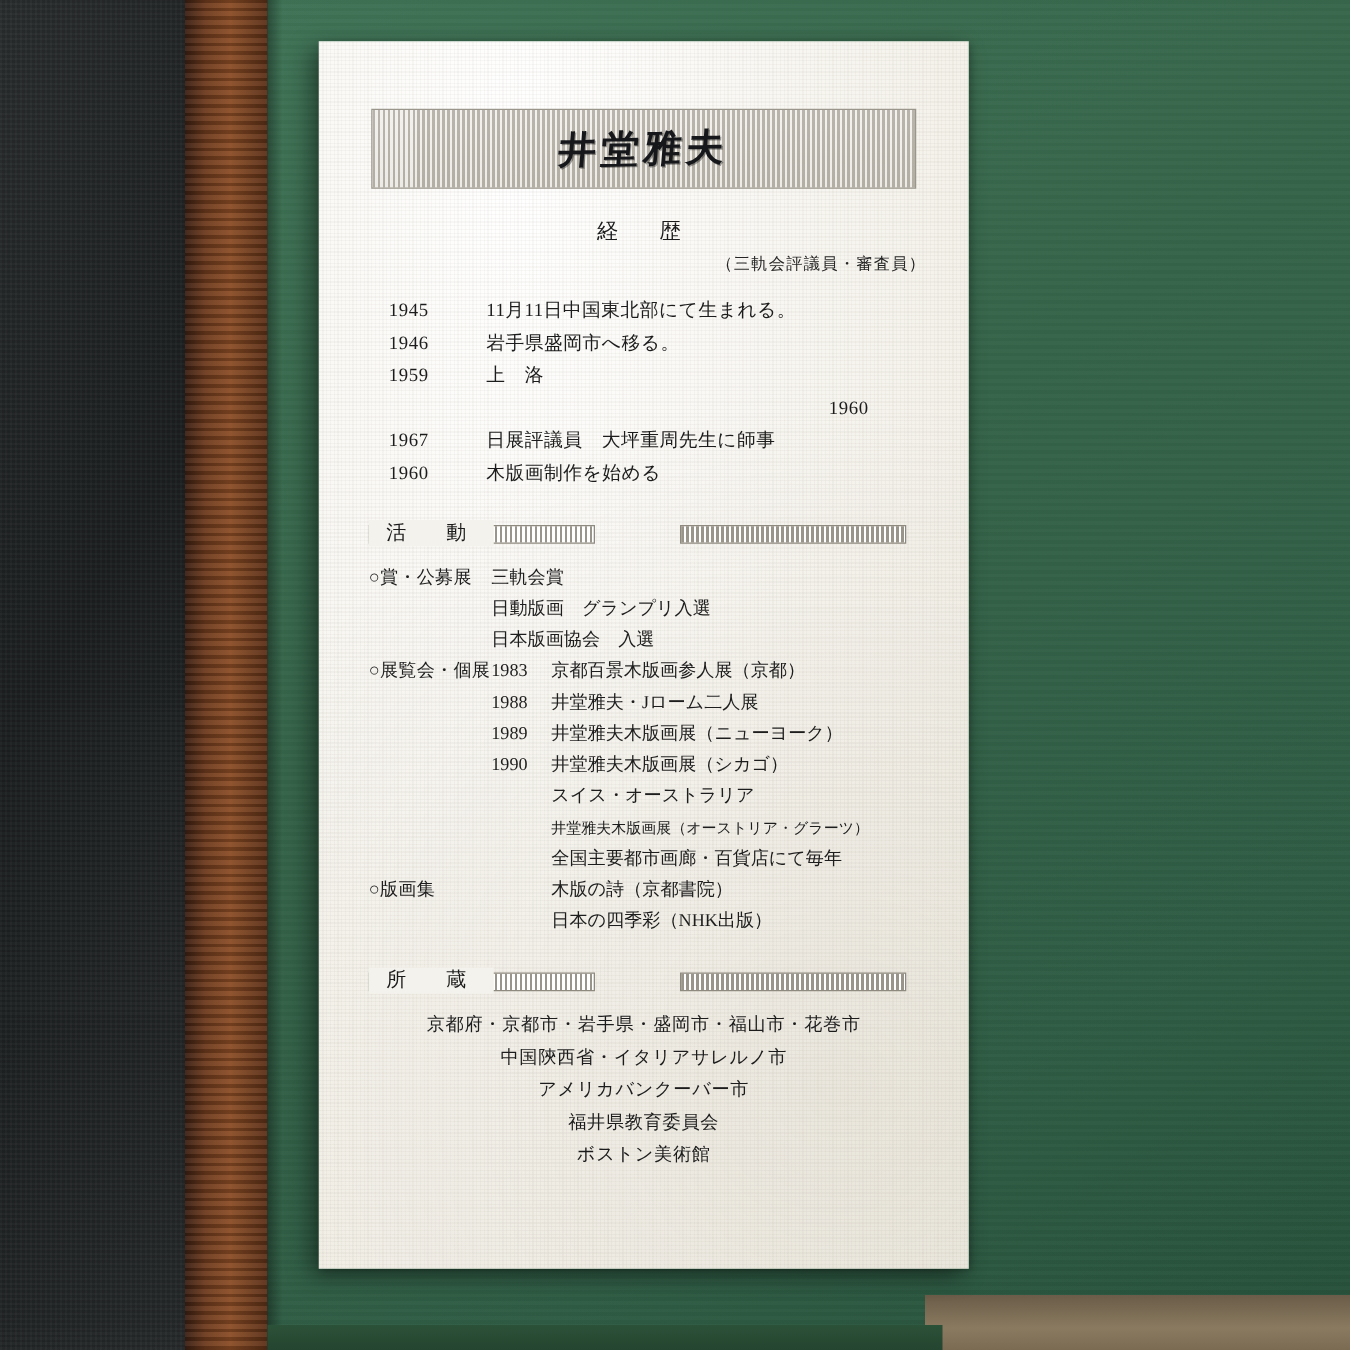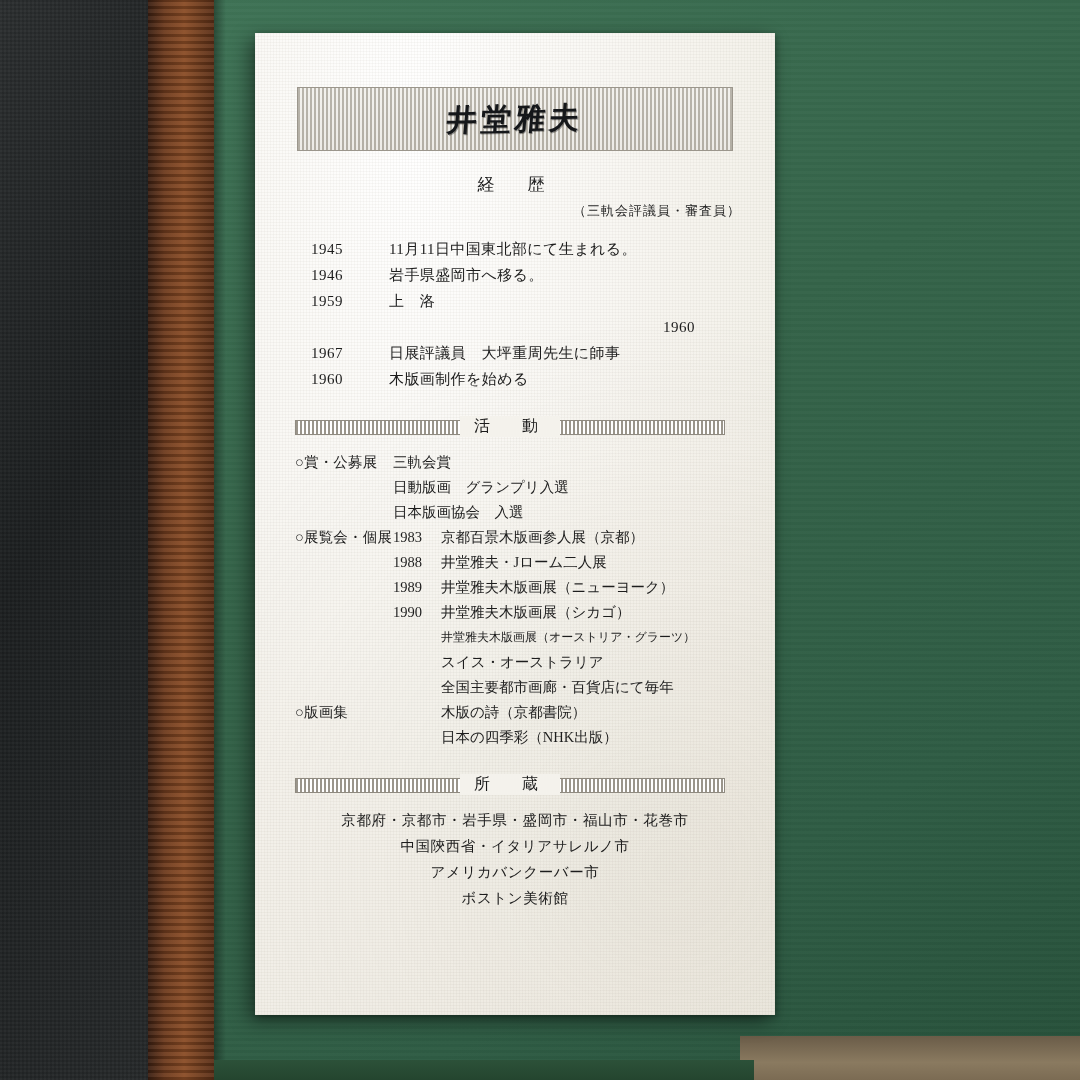--- a/index.html
+++ b/index.html
@@ -133,21 +133,21 @@
     color: #242424;
   }
 
   
   .sec-band {
     position: relative;
     margin: 26px 16px 14px 6px;
     height: 17px;
     display: flex;
     align-items: center;
-    justify-content: center;
+    justify-content: flex-start;
   }
   .sec-band .rule {
     position: absolute;
     top: 2px;
     height: 13px;
     border: 1px solid #8f8a80;
     background: repeating-linear-gradient(90deg, #9a958b 0 2px, #ffffff 2px 4px);
   }
   .sec-band .rule.left { left: 0; right: 58%; }
   .sec-band .rule.right { right: 0; left: 58%; }
@@ -288,25 +288,25 @@
               <span class="tx">井堂雅夫・Jローム二人展</span>
             </span>
             <span class="act-line">
               <span class="yr">1989</span>
               <span class="tx">井堂雅夫木版画展（ニューヨーク）</span>
             </span>
             <span class="act-line">
               <span class="yr">1990</span>
               <span class="tx">井堂雅夫木版画展（シカゴ）</span>
             </span>
+            <span class="act-line indent">
+              <span class="tx">スイス・オーストラリア</span>
+            </span>
             <span class="act-line small indent">
               <span class="tx">井堂雅夫木版画展（オーストリア・グラーツ）</span>
-            </span>
-            <span class="act-line indent">
-              <span class="tx">スイス・オーストラリア</span>
             </span>
             <span class="act-line indent">
               <span class="tx">全国主要都市画廊・百貨店にて毎年</span>
             </span>
           </span>
         </div>
 
         <div class="act-block">
           <span class="act-label">○版画集</span>
           <span class="act-lines">
@@ -325,19 +325,20 @@
       <div class="sec-band">
         <span class="rule left"></span>
         <span class="rule right"></span>
         <span class="band-label">所　蔵</span>
       </div>
 
       <div class="coll">
         <div>京都府・京都市・岩手県・盛岡市・福山市・花巻市</div>
         <div>中国陝西省・イタリアサレルノ市</div>
         <div>アメリカバンクーバー市</div>
+        <div>福井県教育委員会</div>
         <div>ボストン美術館</div>
 
       </div>
 
     </div>
   </div>
 </div>
 
 </body></html>

